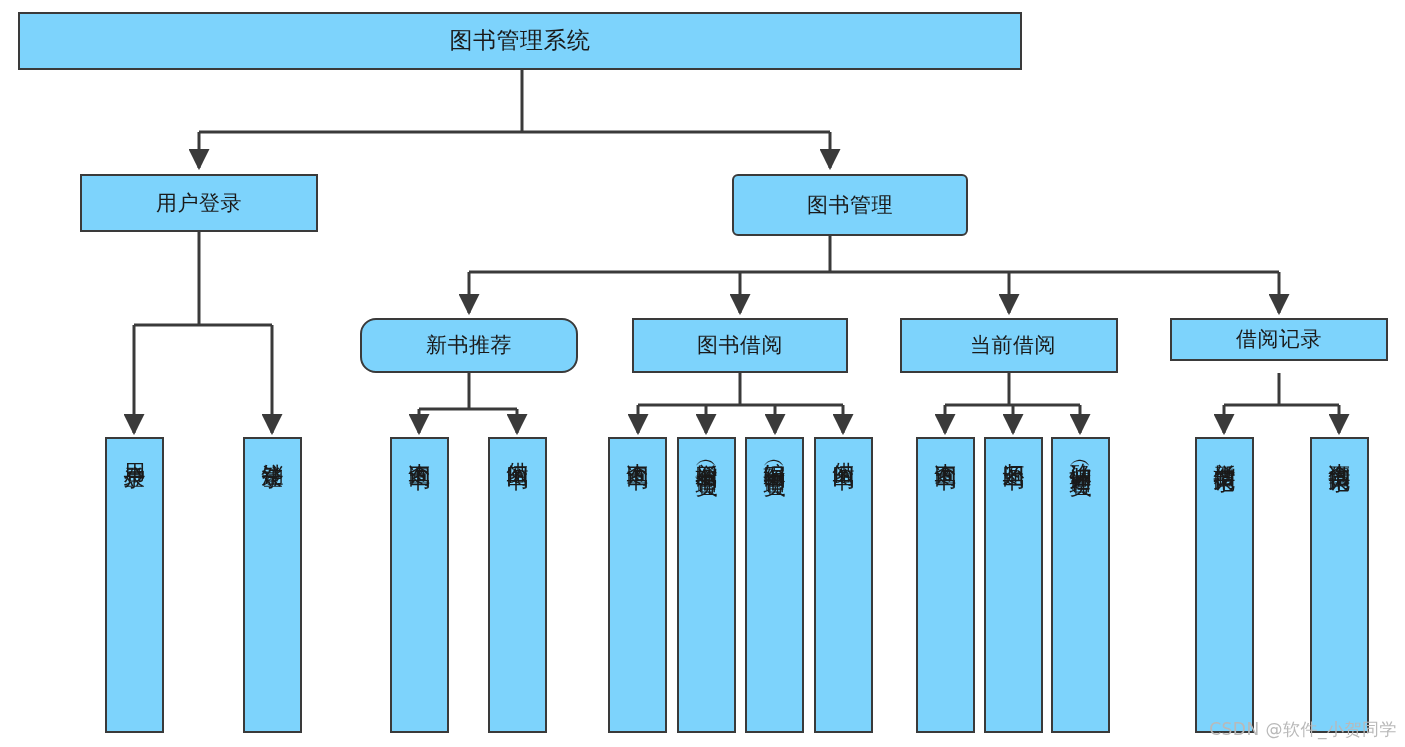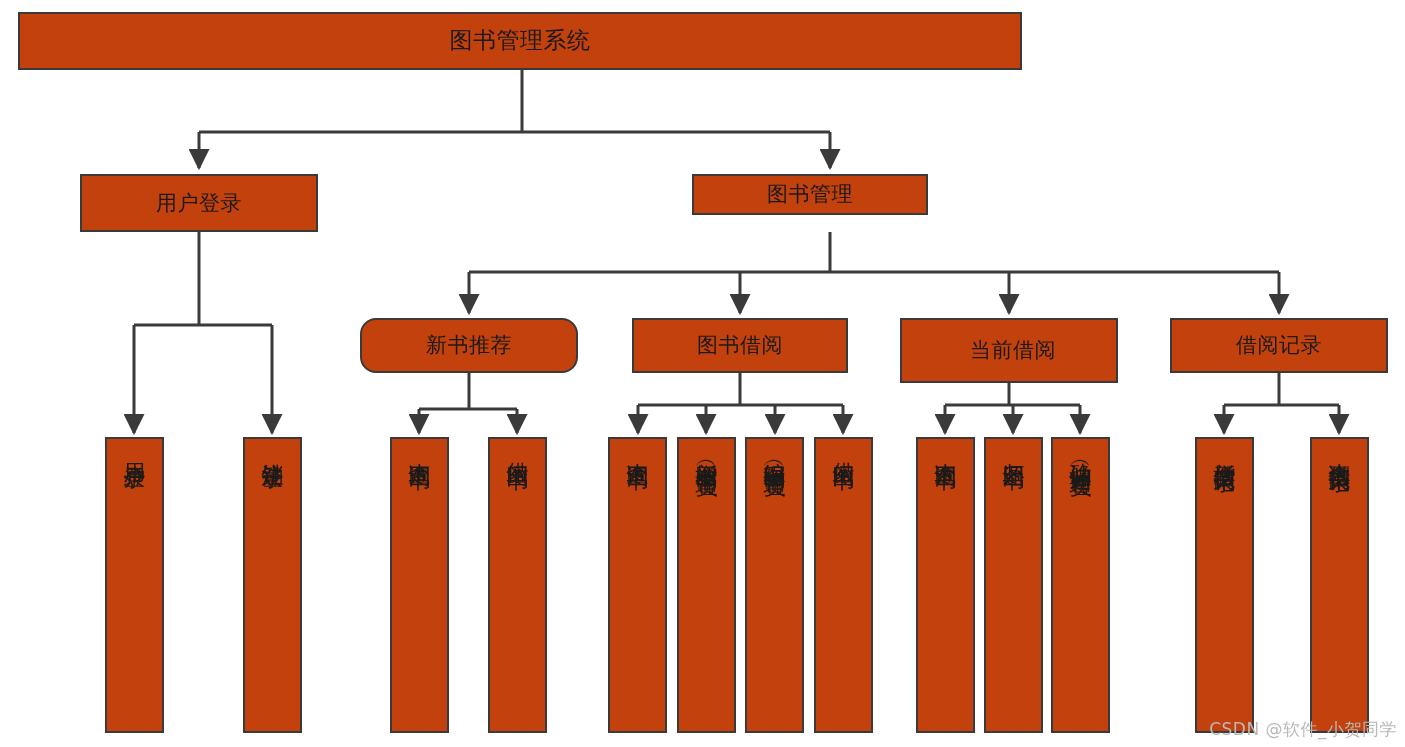--- a/index.html
+++ b/index.html
@@ -21,21 +21,21 @@
     position: absolute;
     left: 0;
     top: 0;
     width: 1405px;
     height: 747px;
     pointer-events: none;
   }
   .node {
     position: absolute;
     box-sizing: border-box;
-    background: #c2410c;
+    background: #7dd3fc;
     border: 2px solid #3a3a3a;
     display: flex;
     align-items: center;
     justify-content: center;
     color: #1a1a1a;
     z-index: 2;
   }
   .node .label {
     display: block;
     text-align: center;
@@ -123,34 +123,34 @@
     </g>
   </svg>
 
   <div class="node node-root" style="left:18px; top:12px; width:1004px; height:58px;">
     <span class="label">图书管理系统</span>
   </div>
 
   <div class="node node-l2" style="left:80px; top:174px; width:238px; height:58px;">
     <span class="label">用户登录</span>
   </div>
-  <div class="node node-l2" style="left:692px; top:174px; width:236px; height:41px;">
+  <div class="node node-l2" style="left:732px; top:174px; width:236px; height:62px;border-radius:6px;">
     <span class="label">图书管理</span>
   </div>
 
   <div class="node node-l3" style="left:360px; top:318px; width:218px; height:55px;border-radius:16px;">
     <span class="label">新书推荐</span>
   </div>
   <div class="node node-l3" style="left:632px; top:318px; width:216px; height:55px;">
     <span class="label">图书借阅</span>
   </div>
-  <div class="node node-l3" style="left:900px; top:318px; width:218px; height:65px;padding-left:8px;">
+  <div class="node node-l3" style="left:900px; top:318px; width:218px; height:55px;padding-left:8px;">
     <span class="label">当前借阅</span>
   </div>
-  <div class="node node-l3" style="left:1170px; top:318px; width:218px; height:55px;">
+  <div class="node node-l3" style="left:1170px; top:318px; width:218px; height:43px;">
     <span class="label">借阅记录</span>
   </div>
 
   <div class="node node-leaf" style="left:105px; top:437px; width:59px; height:296px;">
     <span class="label">用户登录</span>
   </div>
   <div class="node node-leaf" style="left:243px; top:437px; width:59px; height:296px;">
     <span class="label">注销登录</span>
   </div>
 

